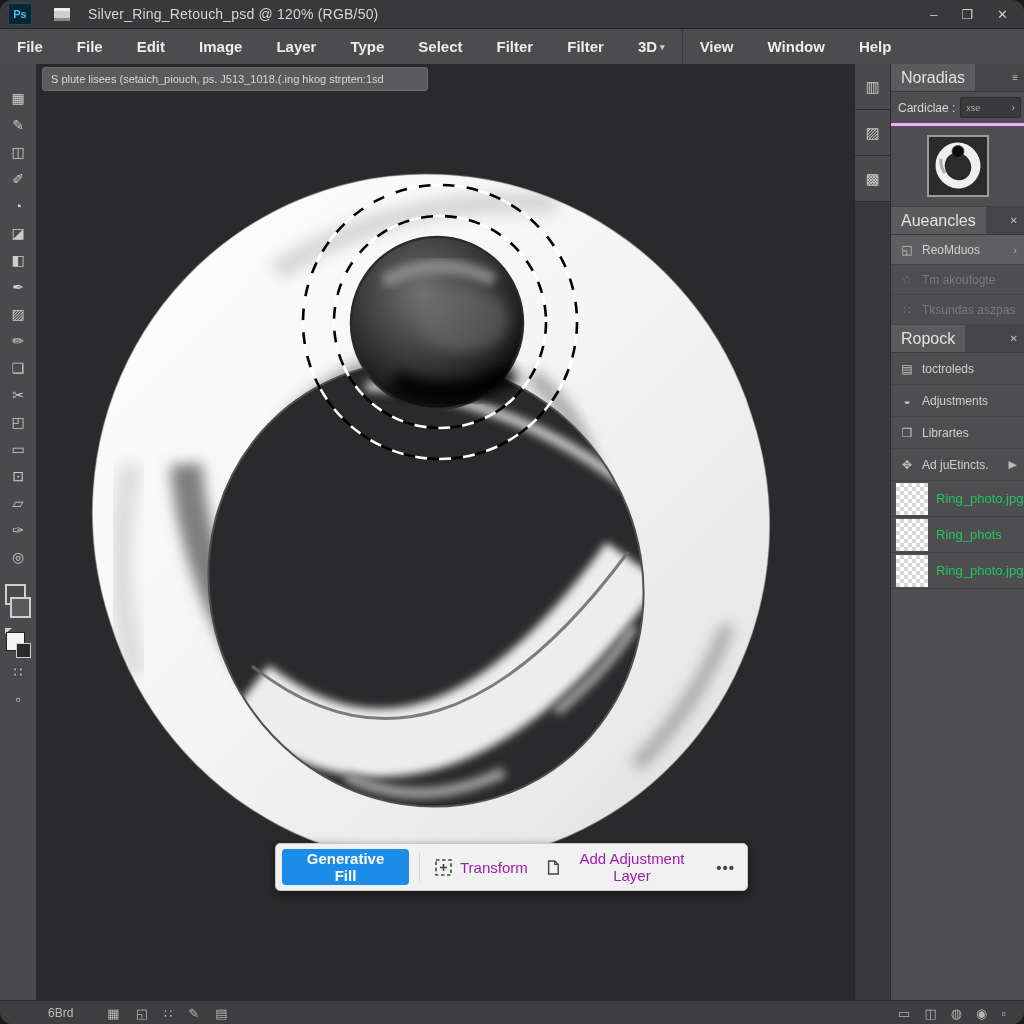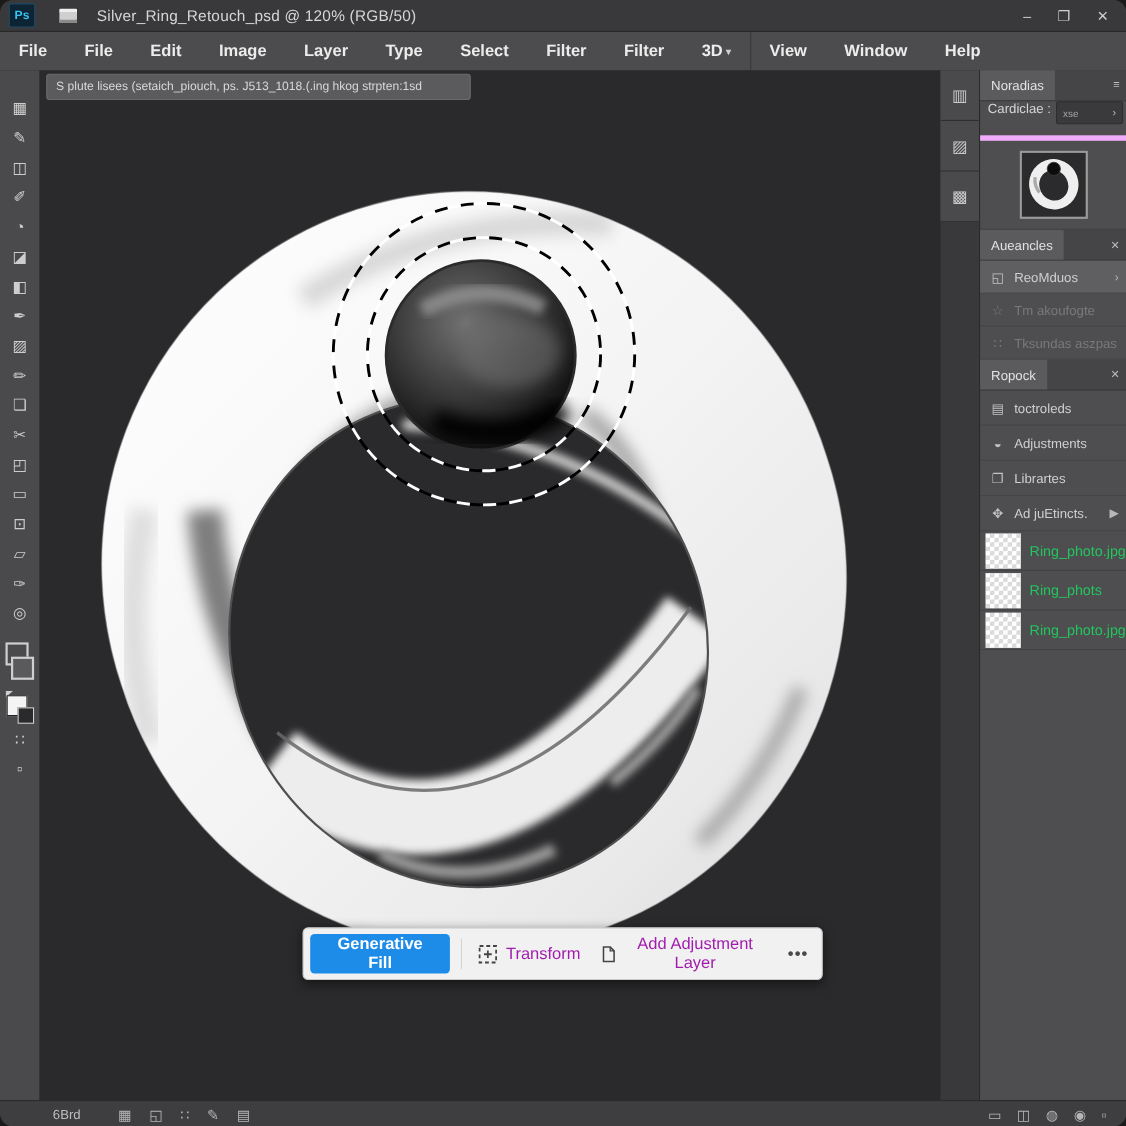--- a/index.html
+++ b/index.html
@@ -43,30 +43,30 @@
                 display:flex;align-items:center;padding:0 8px;white-space:nowrap;overflow:hidden;}
   
   #dock{position:absolute;left:855px;top:64px;width:35px;height:936px;background:#39393b;}
   .dock-btn{width:35px;height:45px;background:#4a4a4c;border-bottom:1px solid #2e2e30;
             display:flex;align-items:center;justify-content:center;color:#c9c9c9;font-size:15px;cursor:default;}
   
   #rpanel{position:absolute;left:890px;top:64px;width:134px;height:936px;background:#4e4e50;
           border-left:1px solid #2a2a2c;display:flex;flex-direction:column;}
   .phead{height:27px;background:#454547;display:flex;align-items:center;border-bottom:1px solid #3a3a3c;}
   .phead-tab{background:#5b5b5d;height:100%;display:flex;align-items:center;padding:0 10px;
-             font-size:12px;color:#e2e2e2;}
+             font-size:16px;color:#e2e2e2;}
   .phead-x{margin-left:auto;padding-right:7px;font-size:10px;color:#bdbdbd;cursor:default;}
   .prow{height:29px;display:flex;align-items:center;padding:0 8px;font-size:12px;color:#cfcfcf;
         border-bottom:1px solid #454547;gap:7px;cursor:default;}
   .prow .ric{font-size:12px;width:16px;text-align:center;color:#c2c2c2;}
   .prow .chev{margin-left:auto;color:#b8b8b8;font-size:11px;}
   .prow.selected{background:#5f5f61;}
   .prow.faded{color:#79797b;}
   .prow.faded .ric{color:#79797b;}
-  .field-row{height:31px;display:flex;padding:0 7px;gap:5px;border-bottom:5px solid #f0abfc;}
+  .field-row{height:31px;display:flex;align-items:center;padding:0 7px;gap:5px;border-bottom:3px solid #f0abfc;}
   .field-label{font-size:12px;color:#d6d6d6;white-space:nowrap;}
   .field-box{flex:1;height:19px;background:#3a3a3c;border:1px solid #2e2e30;border-radius:2px;
              display:flex;align-items:center;padding:0 5px;font-size:9px;color:#a8a8a8;gap:31px;}
   .field-box .chev{margin-left:auto;color:#bdbdbd;font-size:10px;}
   #thumb-wrap{height:80px;display:flex;align-items:center;justify-content:center;border-bottom:1px solid #424244;}
   #ring-thumb{width:62px;height:62px;background:#2b2b2d;border:2px solid #9a9a9a;box-sizing:border-box;}
   .layer-row{height:35px;display:flex;align-items:center;gap:8px;padding:0 5px;
              border-bottom:1px solid #424244;cursor:default;}
   .layer-thumb{width:32px;height:32px;flex:0 0 32px;
     background-image:linear-gradient(45deg,#d7d7d7 25%,transparent 25%,transparent 75%,#d7d7d7 75%),

